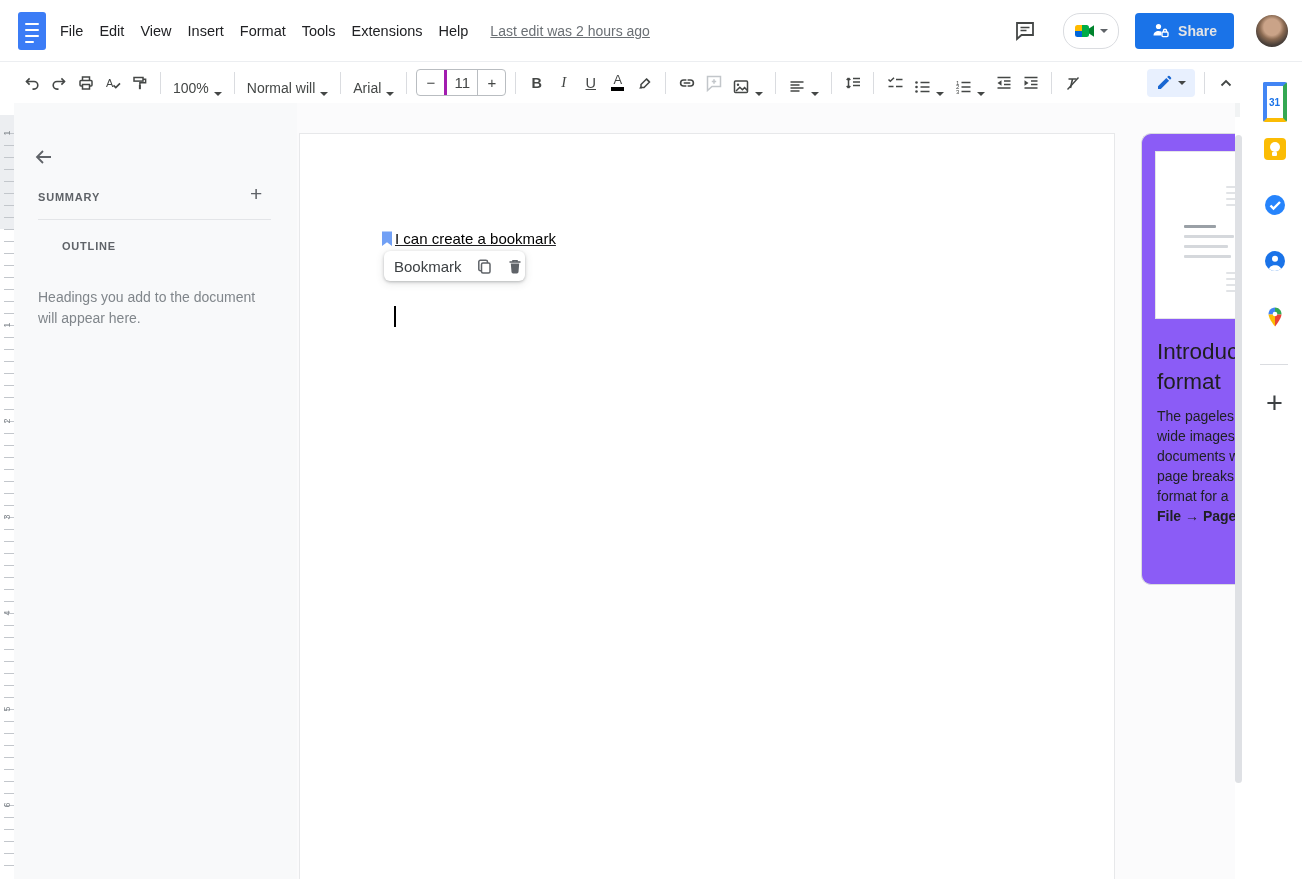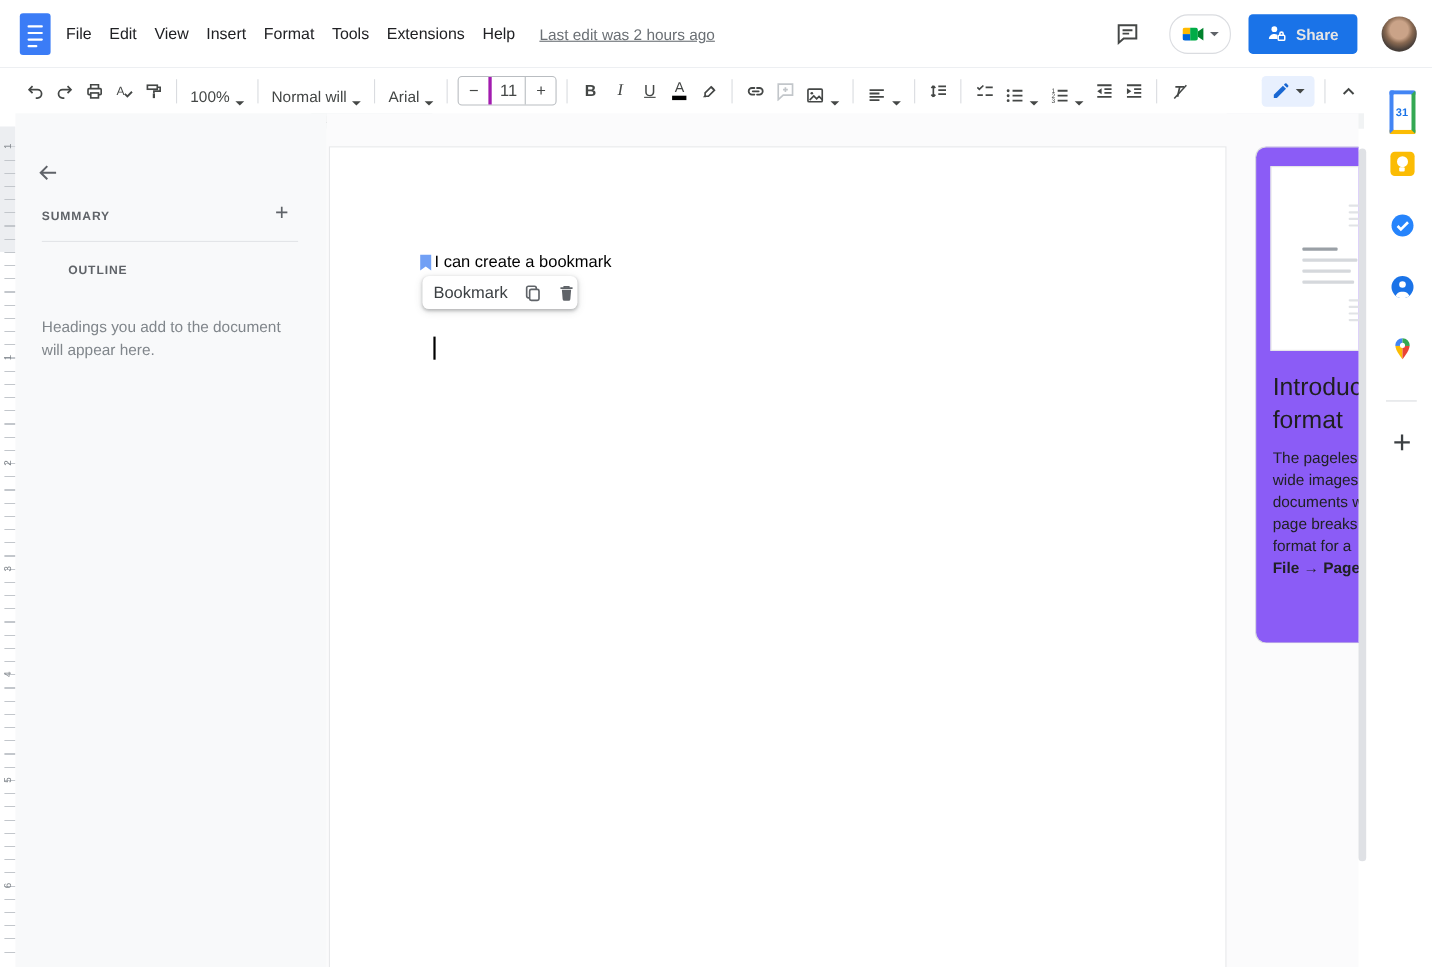--- a/index.html
+++ b/index.html
@@ -73,21 +73,21 @@
   .back-arrow{position:absolute;left:18px;top:42px;}
   .summary-label{position:absolute;left:24px;top:88px;font-size:11px;font-weight:700;letter-spacing:.8px;color:#5f6368;text-align:center;}
   .summary-add{position:absolute;left:236px;top:79px;font-size:21px;font-weight:300;color:#5f6368;}
   .panel-div{position:absolute;left:24px;top:116px;width:233px;height:1px;background:#e3e5e8;}
   .outline-label{position:absolute;left:24px;top:137px;font-size:11px;font-weight:700;letter-spacing:.8px;color:#5f6368;margin-left:24px;}
   .outline-hint{position:absolute;left:24px;top:170px;width:236px;font-size:14px;line-height:21px;color:#80868b;}
   
   .workspace{position:absolute;left:297px;top:103px;width:938px;height:776px;background:#fbfbfc;}
   .page{position:absolute;left:2px;top:30px;width:816px;height:760px;background:#fff;
         border:1px solid #e7e8ea;box-sizing:border-box;}
-  .docline{position:absolute;left:81px;top:96px;display:flex;align-items:center;gap:2px;}
+  .docline{position:absolute;left:81px;top:96px;display:flex;align-items:center;gap:2px;text-decoration:underline;}
   .doc-text{font-size:15px;color:#000;}
   .caret-cursor{position:absolute;left:94px;top:172px;width:1.6px;height:21px;background:#000;}
   .bookmark-popup{position:absolute;left:84px;top:117px;width:141px;height:30px;background:#fff;border-radius:6px;
         box-shadow:0 1px 3px rgba(60,64,67,.3),0 2px 8px rgba(60,64,67,.15);
         display:flex;align-items:center;padding:0 10px;box-sizing:border-box;}
   .popup-label{font-size:15px;color:#3c4043;}
   .popup-ic{margin-left:14px;display:flex;align-items:center;}
   
   .scrollbar{position:absolute;left:1235px;top:135px;width:7px;height:648px;background:#dfe1e5;border-radius:4px;}
   .promo-card{position:absolute;left:1141px;top:133px;width:94px;height:452px;background:#8b5cf6;

